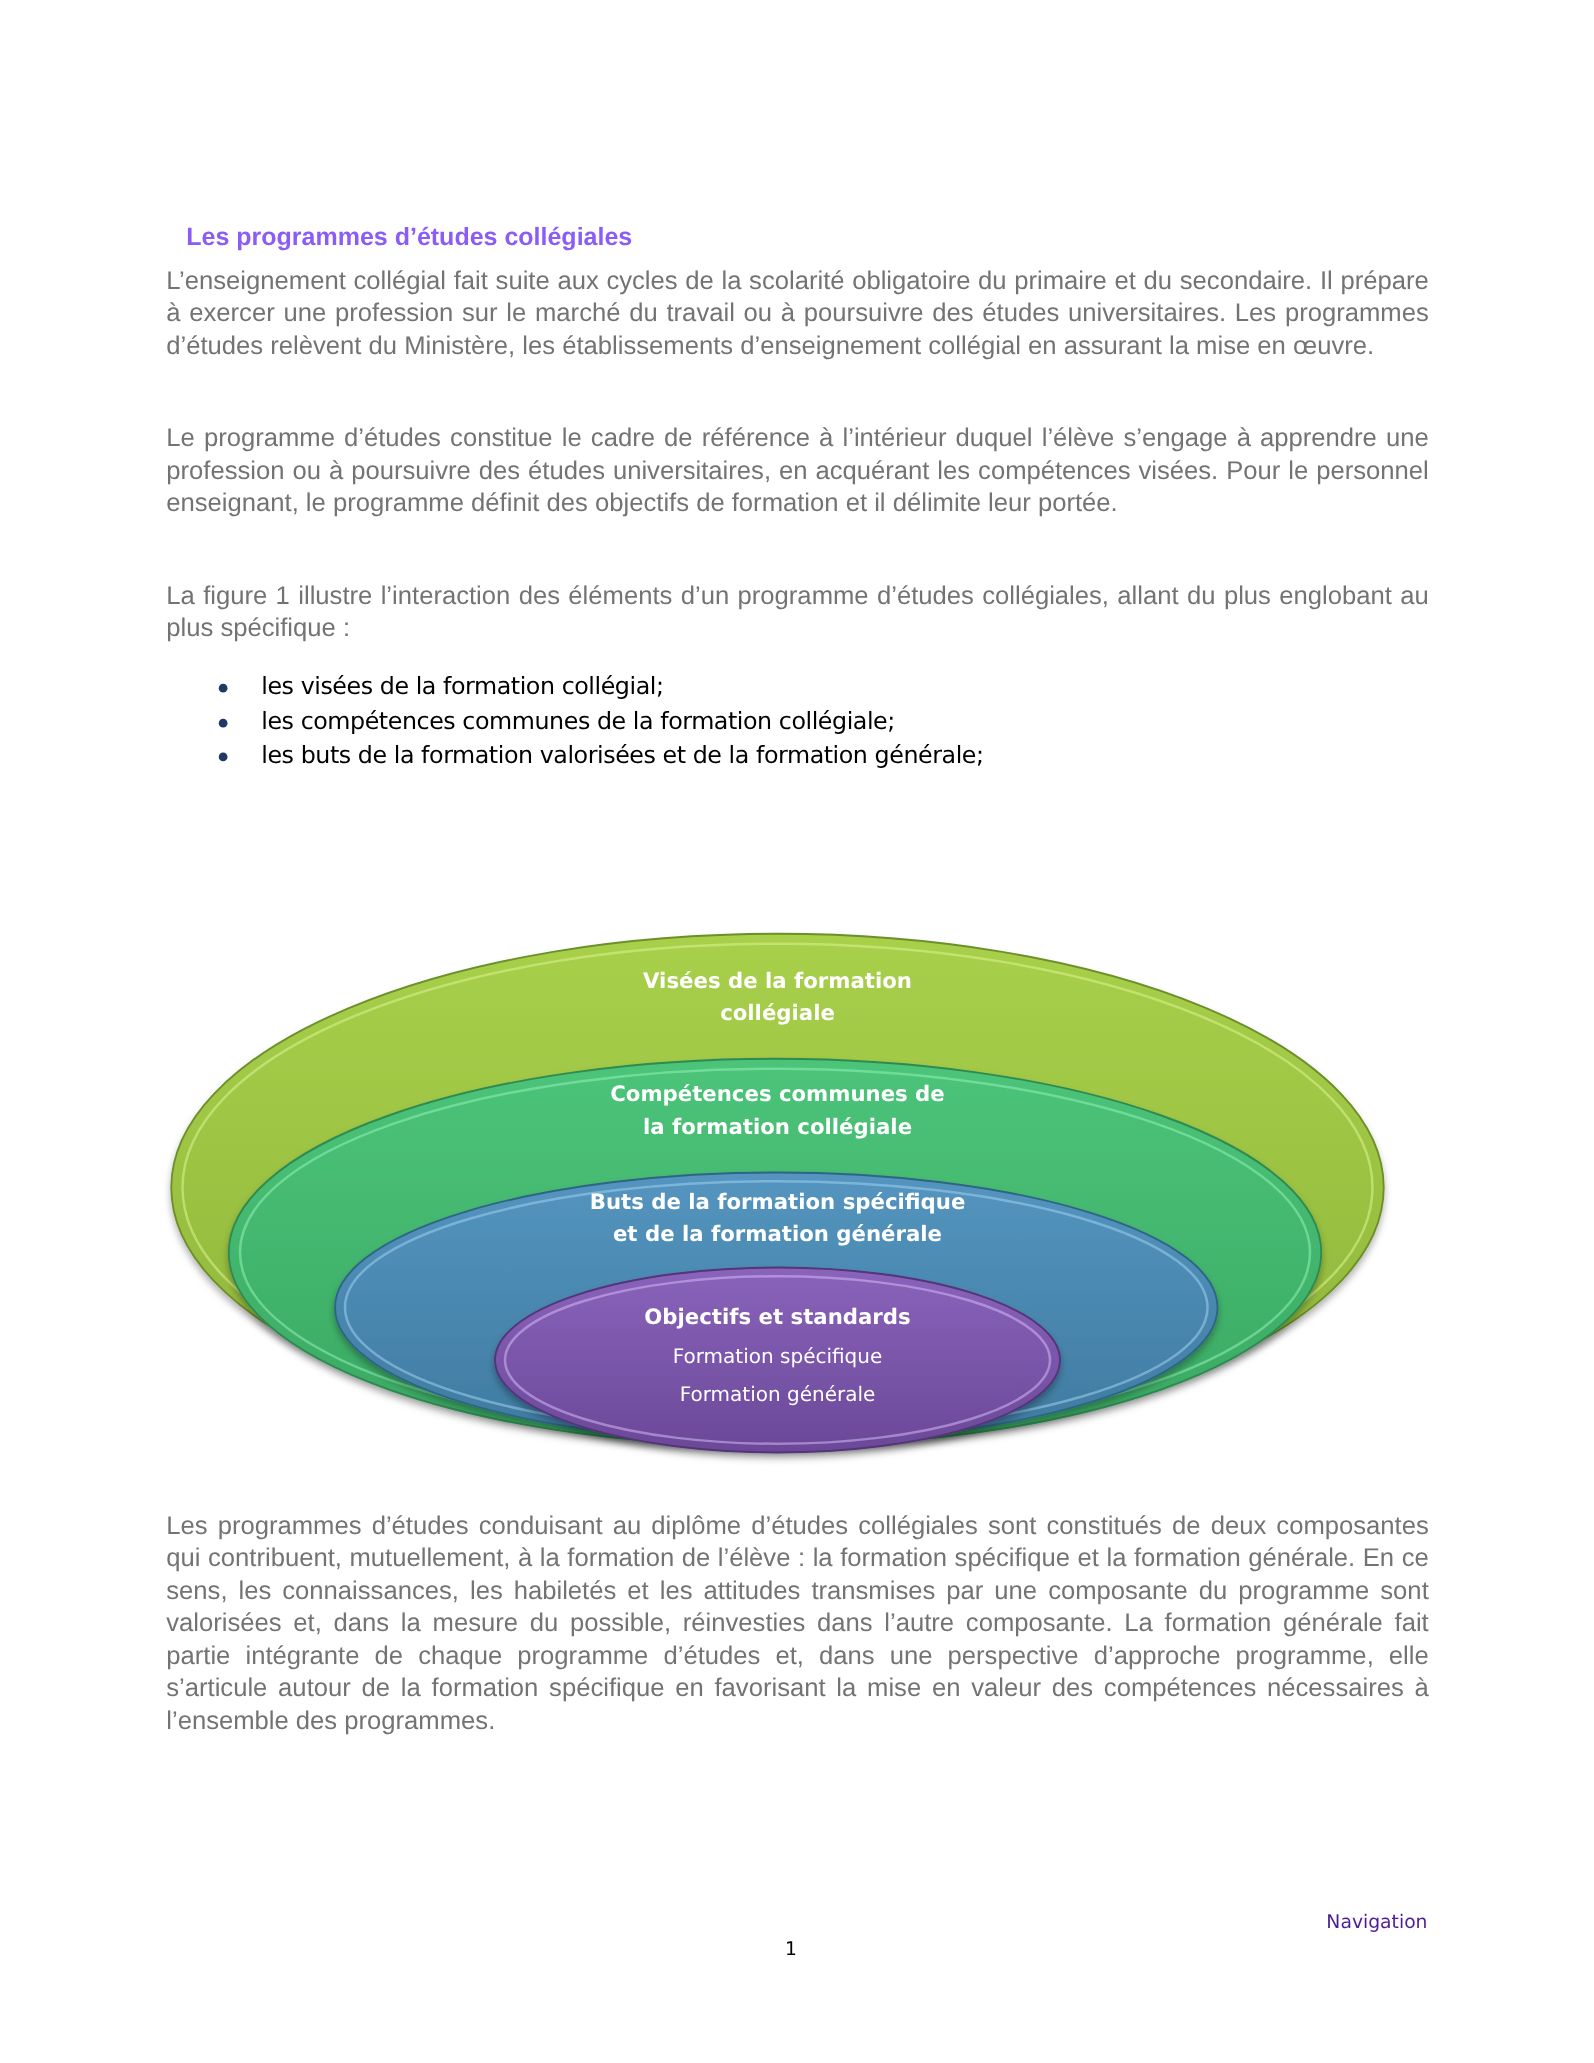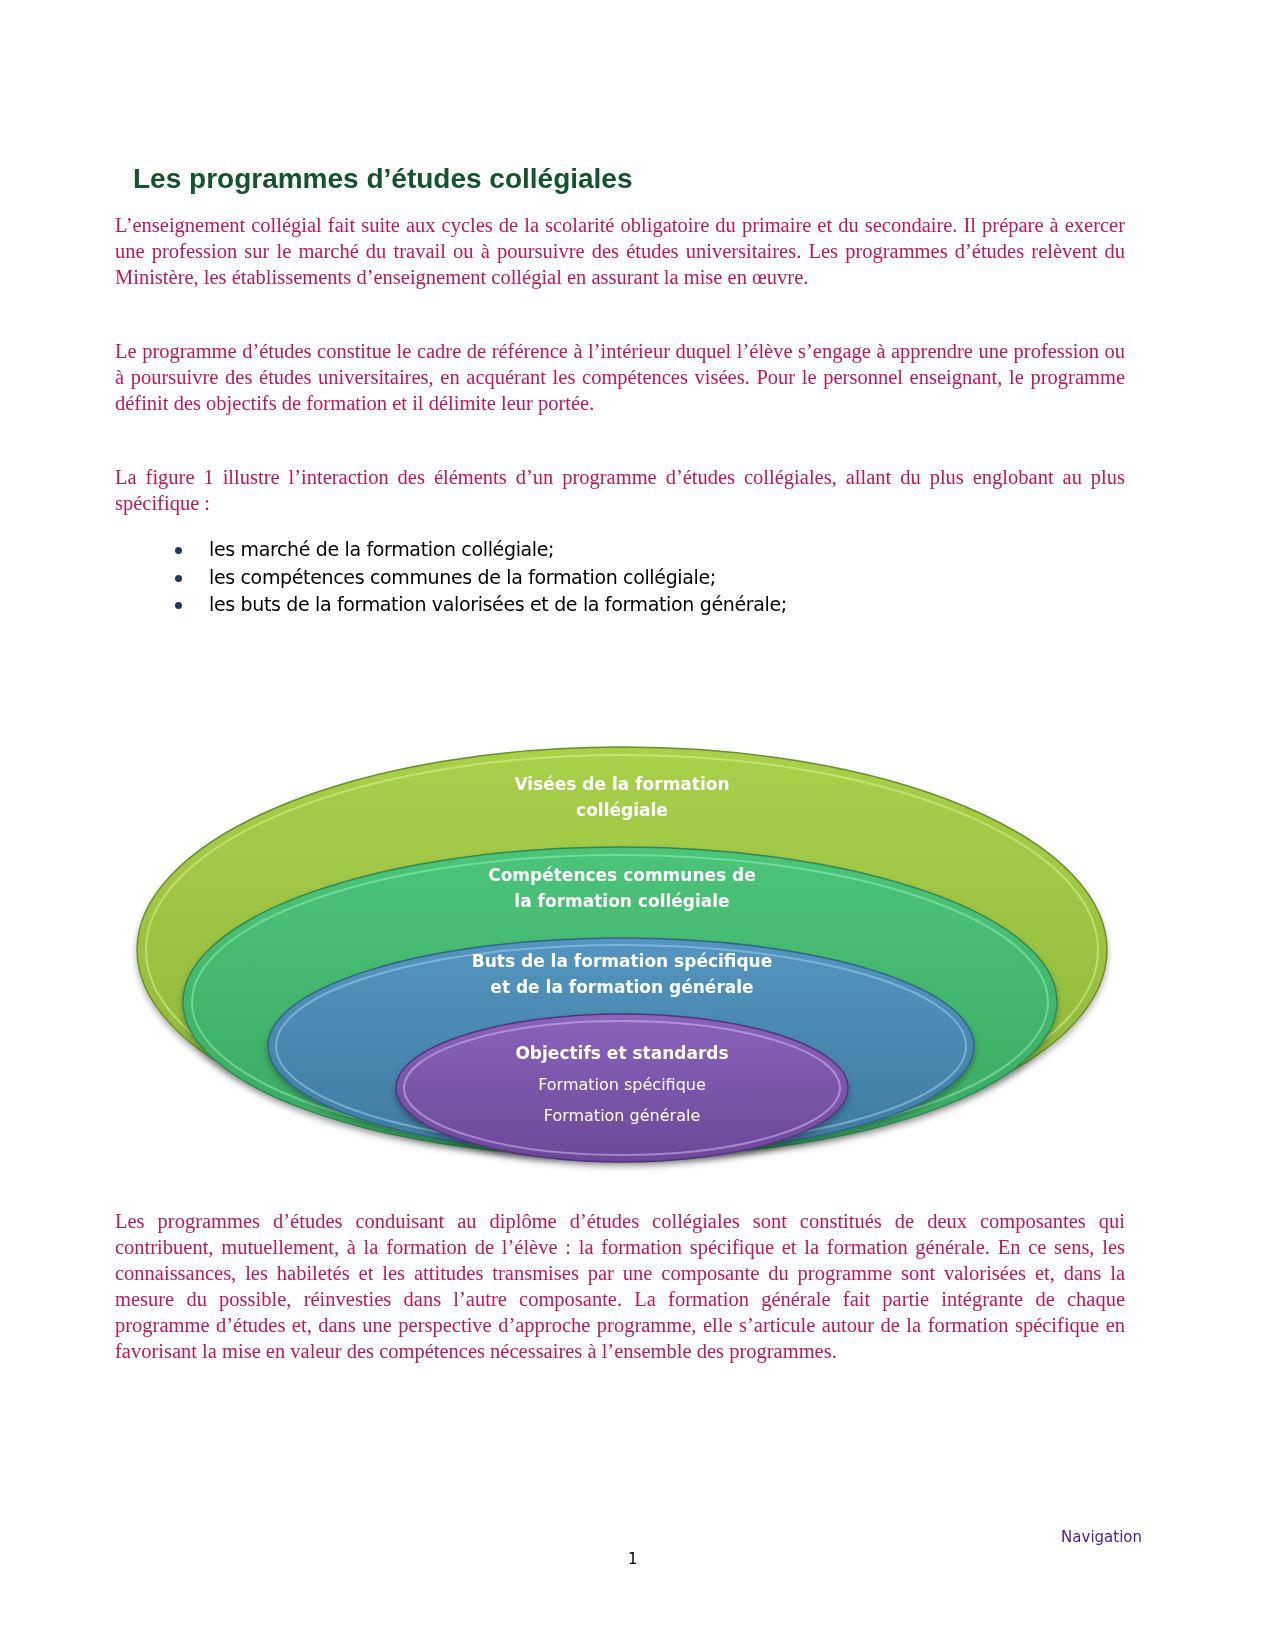--- a/index.html
+++ b/index.html
@@ -1,26 +1,26 @@
 <!DOCTYPE html>
 <html><head>
 <meta charset="utf-8">
 <style>
   html, body { margin:0; padding:0; background:#ffffff; }
   body { width:1275px; height:1650px; position:relative; overflow:hidden; }
   .page { position:absolute; left:0; top:0; width:1275px; height:1650px; }
   .h1 {
     position:absolute; left:133px; top:163px;
     font-family:"Liberation Sans", sans-serif; font-weight:bold;
-    font-size:28px; color:#14532d; margin:0; white-space:nowrap;
+    font-size:20px; color:#8b5cf6; margin:16px; white-space:nowrap;
   }
   .para {
-    position:absolute; left:115px; width:1010px;
-    font-family:Liberation Serif, serif; font-size:20.5px; line-height:26px;
-    color:#be185d; text-align:justify; margin:0;
+    position:absolute; left:133px; width:1010px;
+    font-family:Liberation Sans, sans-serif; font-size:20.5px; line-height:26px;
+    color:#737373; text-align:justify; margin:0;
   }
   .p1 { top:212px; }
   .p2 { top:338px; }
   .p3 { top:464px; }
   .bullets { position:absolute; left:133px; top:536px; width:1010px; margin:0; padding:0; list-style:none;
     font-family:"DejaVu Sans", sans-serif; font-size:19px; line-height:27.5px; color:#000; }
   .bullets li { position:relative; padding-left:76px; white-space:nowrap; letter-spacing:-0.35px; }
   .bullets li .dot { position:absolute; left:42px; top:11px; width:7px; height:7px; border-radius:50%; background:#1f3864; }
   .caption {
     position:absolute; left:133px; top:686px;
@@ -38,21 +38,21 @@
 <body>
 
 <div class="page">
   <h1 class="h1">Les programmes d’études collégiales</h1>
 
   <p class="para p1">L’enseignement collégial fait suite aux cycles de la scolarité obligatoire du primaire et du secondaire. Il prépare à exercer une profession sur le marché du travail ou à poursuivre des études universitaires. Les programmes d’études relèvent du Ministère, les établissements d’enseignement collégial en assurant la mise en œuvre.</p>
   <p class="para p2">Le programme d’études constitue le cadre de référence à l’intérieur duquel l’élève s’engage à apprendre une profession ou à poursuivre des études universitaires, en acquérant les compétences visées. Pour le personnel enseignant, le programme définit des objectifs de formation et il délimite leur portée.</p>
   <p class="para p3">La figure 1 illustre l’interaction des éléments d’un programme d’études collégiales, allant du plus englobant au plus spécifique :</p>
 
   <ul class="bullets">
-    <li><span class="dot"></span><span>les marché de la formation collégiale;</span></li>
+    <li><span class="dot"></span><span>les visées de la formation collégial;</span></li>
     <li><span class="dot"></span><span>les compétences communes de la formation collégiale;</span></li>
     <li><span class="dot"></span><span>les buts de la formation valorisées et de la formation générale;</span></li>
   </ul>
 
 
   <svg class="diagram" viewBox="0 0 1275 1650" xmlns="http://www.w3.org/2000/svg">
     <defs>
       <linearGradient id="g0" x1="0" y1="0" x2="0" y2="1">
         <stop offset="0" stop-color="#a9d04a"></stop>
           <stop offset="1" stop-color="#8db43a"></stop>

